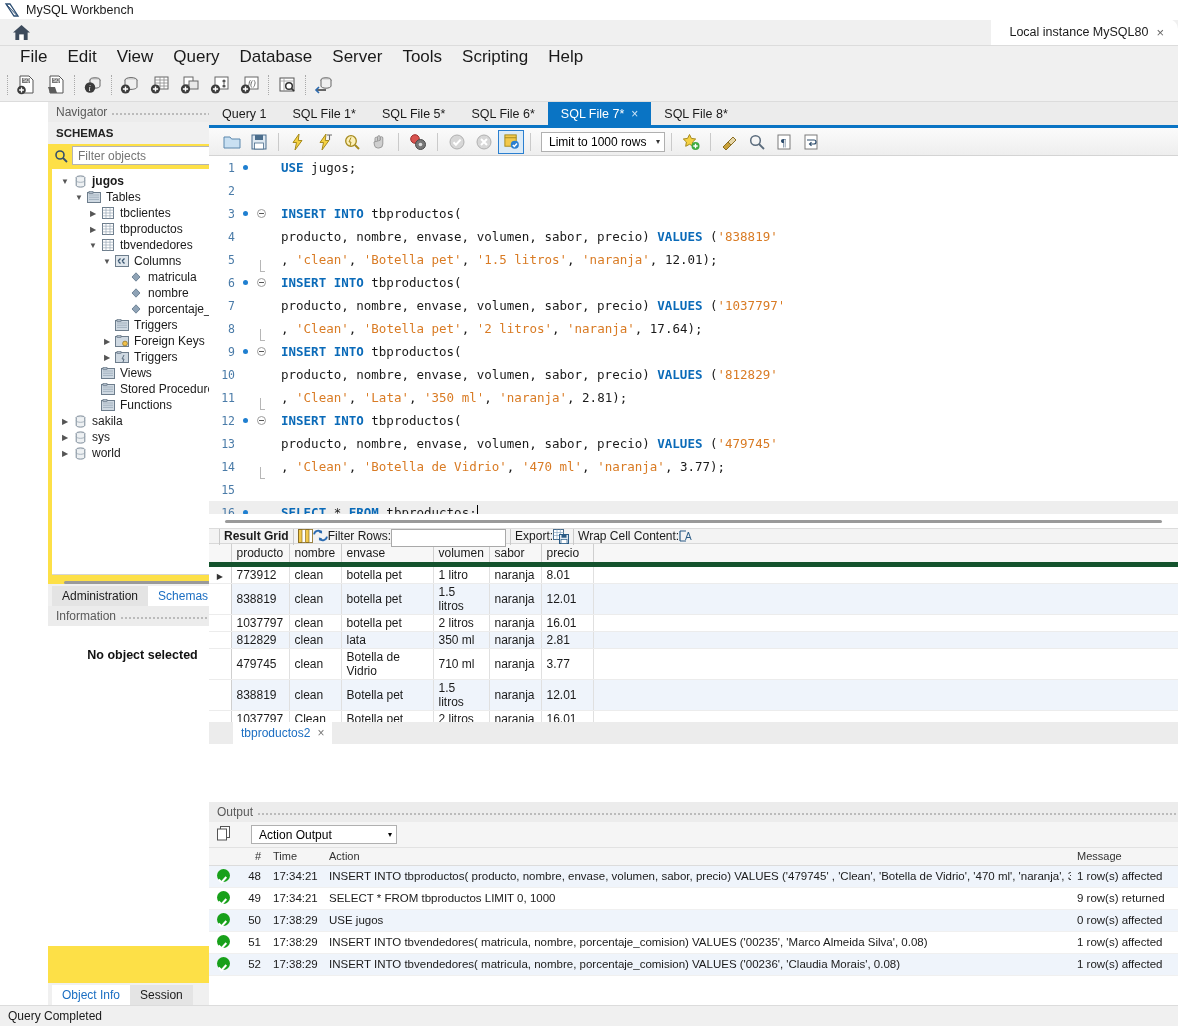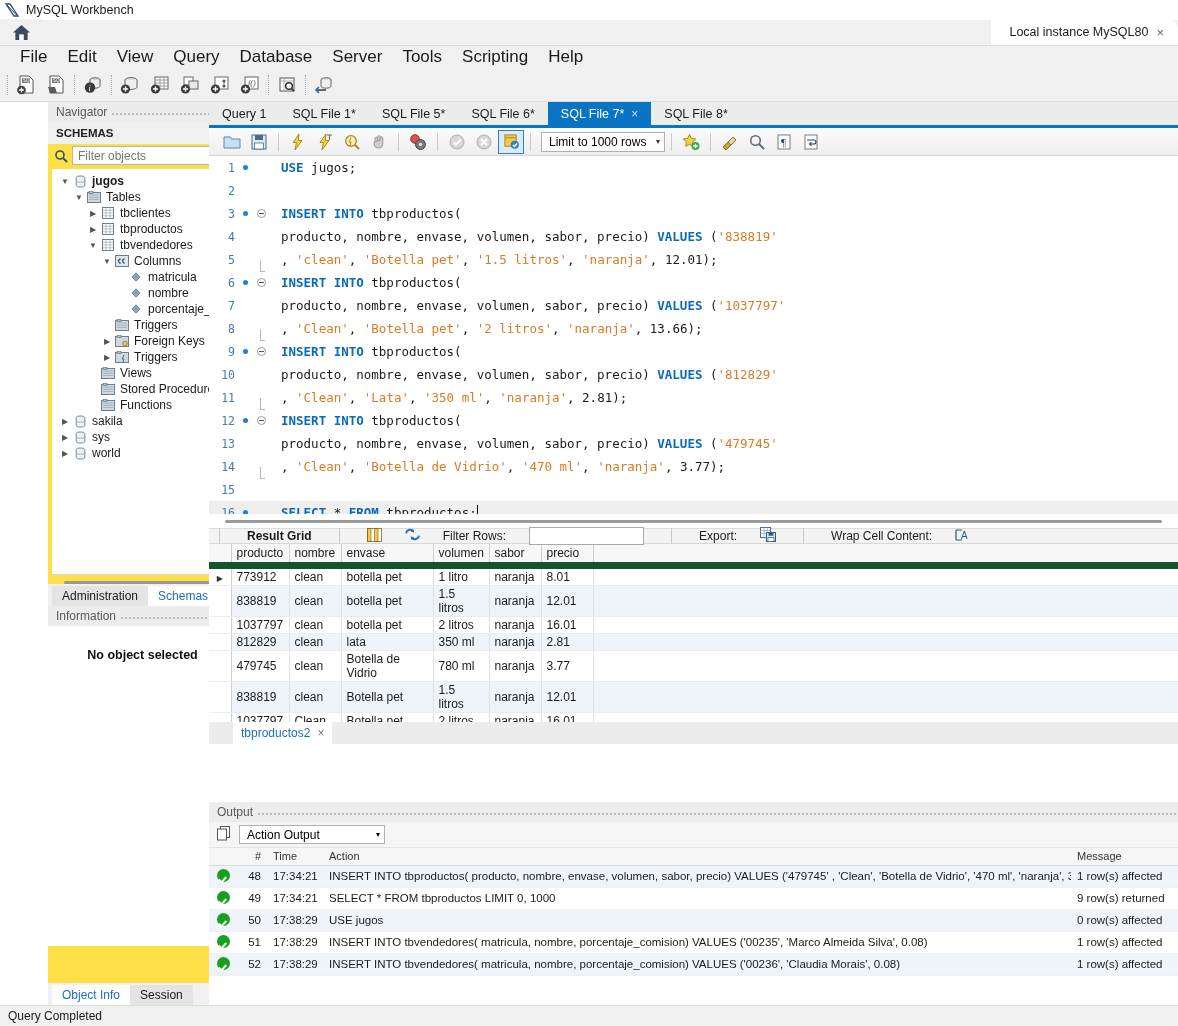--- a/index.html
+++ b/index.html
@@ -162,48 +162,48 @@
   .str { color: #d97b24; }
   .pl { color: #1a1a1a; }
   .caret { display:inline-block; width:1px; height:14px; background:#000; vertical-align:-2px; }
 
   .h-splitter { height: 14px; background: #ffffff; display:flex; align-items:center; padding: 0 16px; }
   .h-splitter .bar { height: 3px; background: #9a9a9a; width: 100%; border-radius: 2px; }
 
   
   .resultbar {
     height: 16px; background: #f3f3f3; border-top: 1px solid #dcdcdc; border-bottom: 1px solid #d8d8d8;
-    display: flex; align-items: center; padding-left: 6px; gap: 23px; font-size: 12px; color: #1a1a1a;
+    display: flex; align-items: flex-start; padding-left: 6px; gap: 0; font-size: 12px; color: #1a1a1a;
   }
   .resultbar b { font-weight: bold; }
   .vsep { width: 1px; height: 16px; background: #c9c9c9; margin: 0 4px; }
   .filter-rows-input { width: 115px; height: 18px; border: 1px solid #a9a9a9; background: #fff; }
 
   .grid { width: 100%; border-collapse: collapse; table-layout: fixed; font-size: 12px; }
   .grid th {
-    background: #f7f7f7; border-right: 1px solid #cfcfcf; border-bottom: 7px solid #14532d;
+    background: #f7f7f7; border-right: 1px solid #cfcfcf; border-bottom: 5px solid #14532d;
     font-weight: normal; text-align: left; padding: 2px 5px; height: 18px; color: #1a1a1a;
   }
   .grid td {
     border-right: 1px solid #e0e0e0; border-bottom: 1px solid #ececec;
     padding: 1px 5px; height: 17px; color: #1a1a1a; background: #fff;
   }
   .grid tr.alt td { background: #eff4fb; }
   .grid .rowsel { width: 22px; background: #f7f7f7; border-right: 1px solid #cfcfcf; text-align: center; }
   .grid tr td.rowsel { background: #ffffff; }
   .grid tr.alt td.rowsel { background: #ffffff; }
   .caret-right { font-size: 8px; color: #333; }
   .grid-wrap { height: 178px; overflow: hidden; background: #fff; }
 
   
   .btabs { height: 22px; background: #ececec; display: flex; align-items: flex-end; padding-left: 24px; }
   .btab { height: 22px; padding: 0 8px; display: flex; align-items: center; gap: 7px; font-size: 12px;
           color: #1b6ec2; background: #ffffff; }
   .btab .x { color: #777; font-size: 12px; }
-  .output-toolbar { height: 26px; background: #f5f5f5; display: flex; align-items: center; padding-left: 8px; gap: 8px; border-bottom:1px solid #e2e2e2;}
+  .output-toolbar { height: 26px; background: #f5f5f5; display: flex; align-items: center; padding-left: 8px; gap: 20px; border-bottom:1px solid #e2e2e2;}
   .outsel { width: 146px; height: 19px; border: 1px solid #b0b0b0; background: #fff;
             display:flex; align-items:center; justify-content:space-between; padding: 0 4px 0 7px; font-size: 12px; }
   .outsel .car { font-size: 8px; }
 
   .otable { width: 100%; border-collapse: collapse; table-layout: fixed; font-size: 11.5px; }
   .otable th {
     background: #f5f5f5; font-weight: normal; text-align: left; padding: 1px 6px; height: 17px;
     border-bottom: 1px solid #dcdcdc; color: #333; font-size: 11px;
   }
   .otable td { padding: 3px 6px; height: 22px; color: #1a1a1a; white-space: nowrap; overflow: hidden;
@@ -804,21 +804,21 @@
               <span class="fold-line"></span>
             </span>
             <span class="code-txt"><span class="pl">producto, nombre, envase, volumen, sabor, precio) </span><span class="kw">VALUES</span><span class="pl"> (</span><span class="str">'1037797'</span></span>
           </div>
           <div class="code-line">
             <span class="gutter-num">8</span>
             <span class="gut-dot"></span>
             <span class="gut-fold">
               <span class="fold-end"></span>
             </span>
-            <span class="code-txt"><span class="pl">, </span><span class="str">'Clean'</span><span class="pl">, </span><span class="str">'Botella pet'</span><span class="pl">, </span><span class="str">'2 litros'</span><span class="pl">, </span><span class="str">'naranja'</span><span class="pl">, 13.66);</span></span>
+            <span class="code-txt"><span class="pl">, </span><span class="str">'Clean'</span><span class="pl">, </span><span class="str">'Botella pet'</span><span class="pl">, </span><span class="str">'2 litros'</span><span class="pl">, </span><span class="str">'naranja'</span><span class="pl">, 17.64);</span></span>
           </div>
           <div class="code-line">
             <span class="gutter-num">9</span>
             <span class="gut-dot">
               <i></i>
             </span>
             <span class="gut-fold">
               <span class="fold-box"></span>
             </span>
             <span class="code-txt"><span class="kw">INSERT INTO</span><span class="pl"> tbproductos(</span></span>
@@ -990,21 +990,21 @@
                 <td>350 ml</td>
                 <td>naranja</td>
                 <td>2.81</td>
                 <td style="border-right:none"></td>
               </tr>
               <tr class="">
                 <td class="rowsel"></td>
                 <td>479745</td>
                 <td>clean</td>
                 <td>Botella de Vidrio</td>
-                <td>780 ml</td>
+                <td>710 ml</td>
                 <td>naranja</td>
                 <td>3.77</td>
                 <td style="border-right:none"></td>
               </tr>
               <tr class="alt">
                 <td class="rowsel"></td>
                 <td>838819</td>
                 <td>clean</td>
                 <td>Botella pet</td>
                 <td>1.5 litros</td>

